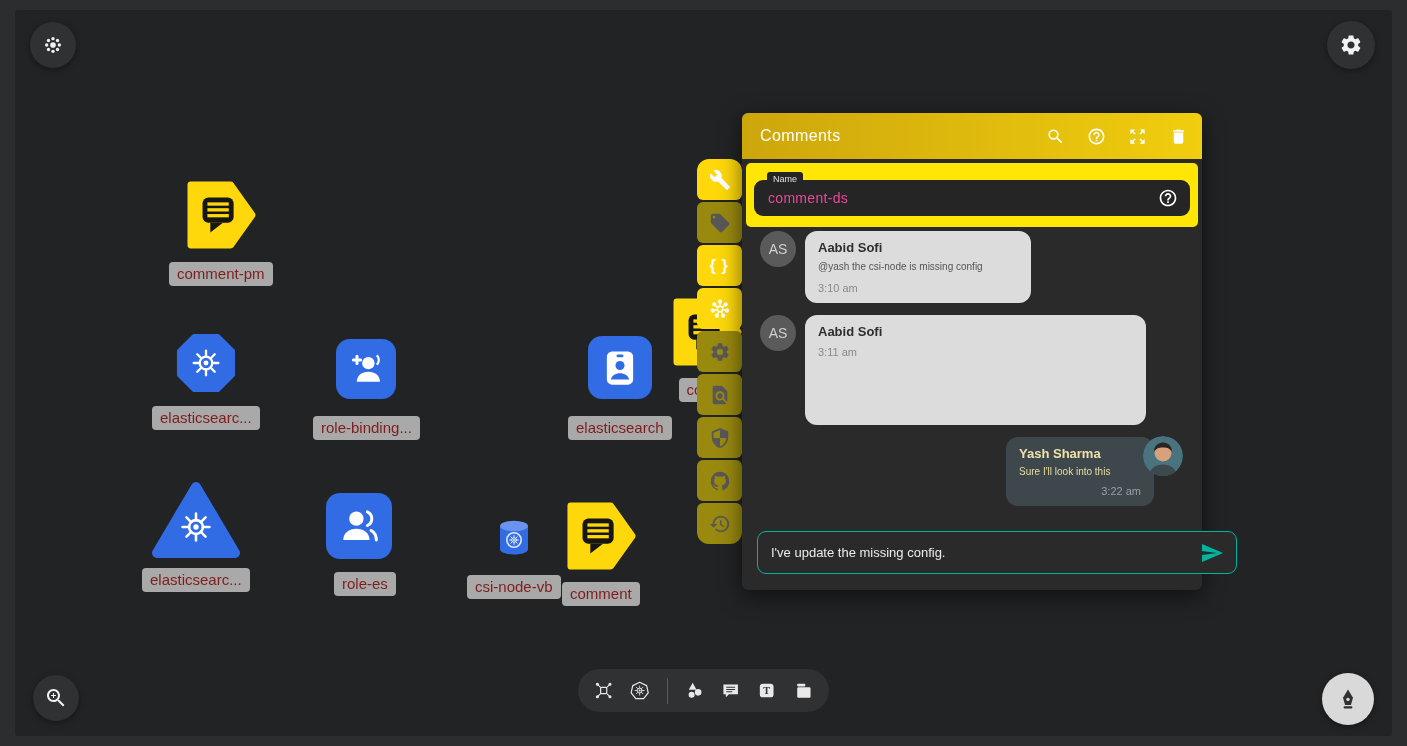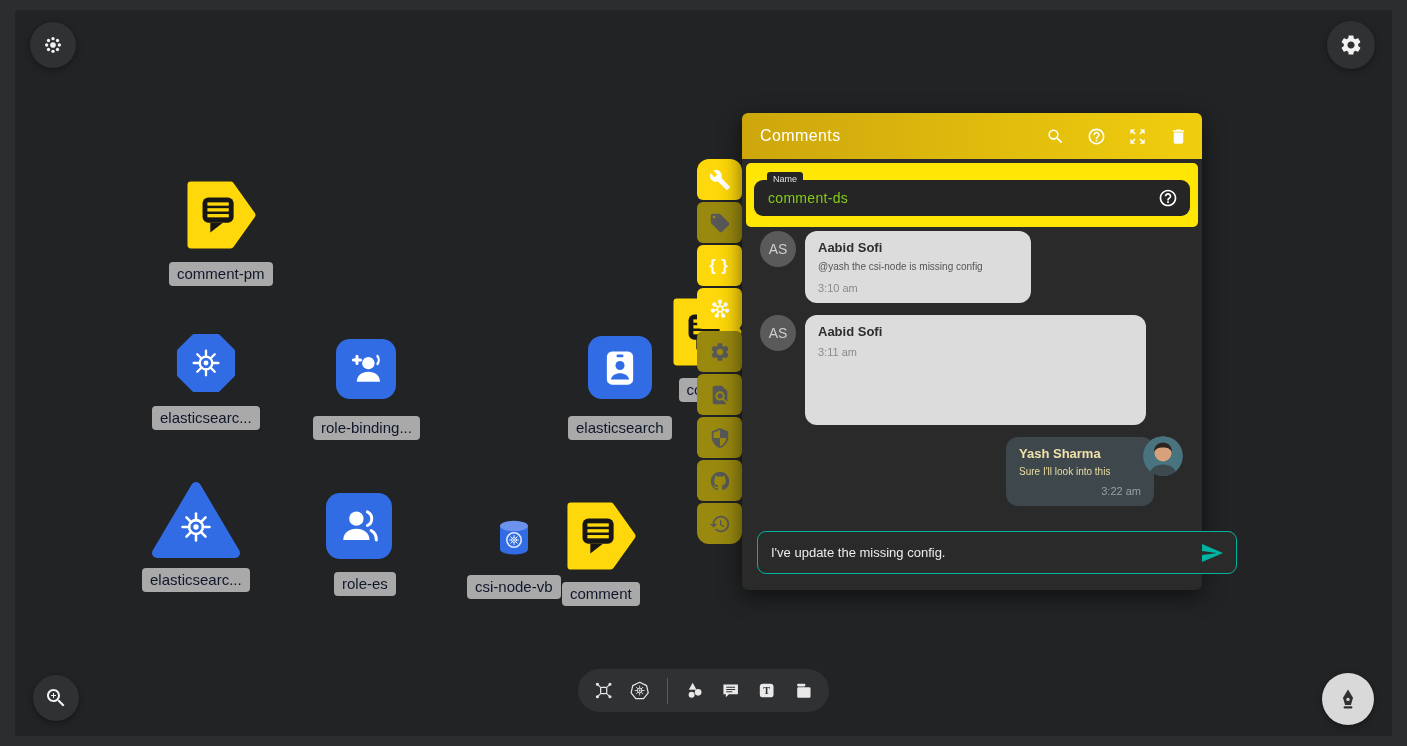--- a/index.html
+++ b/index.html
@@ -11,21 +11,21 @@
   .circle-btn { position:absolute; border-radius:50%; background:#2f3133; display:flex; align-items:center; justify-content:center; color:#f2f2f2; box-shadow:0 2px 6px rgba(0,0,0,.35); cursor:pointer; }
   #btn-top-left  { left:15px;  top:12px;  width:46px; height:46px; }
   #btn-top-right { left:1312px;top:11px;  width:48px; height:48px; }
   #btn-bot-left  { left:18px;  top:665px; width:46px; height:46px; }
   #btn-bot-right { left:1307px;top:663px; width:52px; height:52px; background:#d9d9d9; color:#2e3032; }
   .circle-btn svg { width:24px; height:24px; }
   #btn-top-left svg { width:20px; height:20px; }
 
   
   .node { position:absolute; display:flex; flex-direction:column; align-items:center; }
-  .node-label { background:#a9a9a9; color:#0f172a; font-size:15px; padding:2px 8px; border-radius:4px; white-space:nowrap; line-height:1.35; }
+  .node-label { background:#a9a9a9; color:#7f1d1d; font-size:15px; padding:2px 8px; border-radius:4px; white-space:nowrap; line-height:1.35; }
   .sq-node { border-radius:14px; background:#326CE5; display:flex; align-items:center; justify-content:center; color:#fff; }
 
   
   #side-toolbar { position:absolute; left:682px; top:149px; width:45px; display:flex; flex-direction:column; gap:2px; z-index:6; }
   .tool { width:45px; height:41px; display:flex; align-items:center; justify-content:center; border-radius:6px; cursor:pointer; }
   .tool.active { background:#fed80a; color:#ffffff; }
   .tool.dim    { background:#99890f; color:#585858; }
   .tool:first-child { border-radius:12px 12px 6px 6px; }
   .tool:last-child  { border-radius:6px 6px 12px 12px; }
   .tool svg { width:22px; height:22px; }
@@ -34,21 +34,21 @@
   
   #comments-panel { position:absolute; left:727px; top:103px; width:460px; height:477px; background:#2a2a2a; border-radius:6px; box-shadow:0 6px 22px rgba(0,0,0,.55); z-index:10; }
   #cp-header { position:absolute; left:0; top:0; width:100%; height:46px; background:linear-gradient(90deg,#cda60c,#f0ce0e); border-radius:6px 6px 0 0; display:flex; align-items:center; padding:0 14px 0 18px; }
   #cp-title { color:#ffffff; font-size:16px; letter-spacing:.4px; }
   #cp-header-icons { margin-left:auto; display:flex; align-items:center; gap:22px; color:#ffffff; }
   #cp-header-icons svg { width:19px; height:19px; cursor:pointer; }
 
   #name-section { position:absolute; left:4px; top:50px; width:452px; height:64px; background:#ffe604; border-radius:5px; }
   #name-input-wrap { position:absolute; left:8px; top:17px; width:436px; height:36px; background:#252525; border-radius:9px; display:flex; align-items:center; padding:0 12px 0 14px; }
   #name-floating-label { position:absolute; left:13px; top:-8px; background:#252525; color:#e0e0e0; font-size:9px; padding:2px 6px; border-radius:3px 3px 0 0; }
-  #name-input { flex:1; background:transparent; border:none; outline:none; color:#84cc16; font-size:14px; font-family:inherit; letter-spacing:.3px; }
+  #name-input { flex:1; background:transparent; border:none; outline:none; color:#ec4899; font-size:14px; font-family:inherit; letter-spacing:.3px; }
   #name-help { color:#ffffff; width:20px; height:20px; }
 
   .msg-avatar { position:absolute; width:36px; height:36px; border-radius:50%; background:#5a5a5a; color:#cfcfcf; font-size:14px; display:flex; align-items:center; justify-content:center; }
   .bubble { position:absolute; border-radius:12px; padding:9px 13px; }
   .bubble.received { background:#dcdcdc; }
   .bubble .b-name { font-size:13px; font-weight:700; color:#2e2e2e; }
   .bubble .b-text { font-size:10px; color:#555555; margin-top:5px; line-height:1.45; }
   .bubble .b-time { font-size:11px; color:#8a8a8a; margin-top:7px; }
   .bubble .b-text.spaced { margin-top:32px; }
   .bubble.sent { background:#3d474c; }

